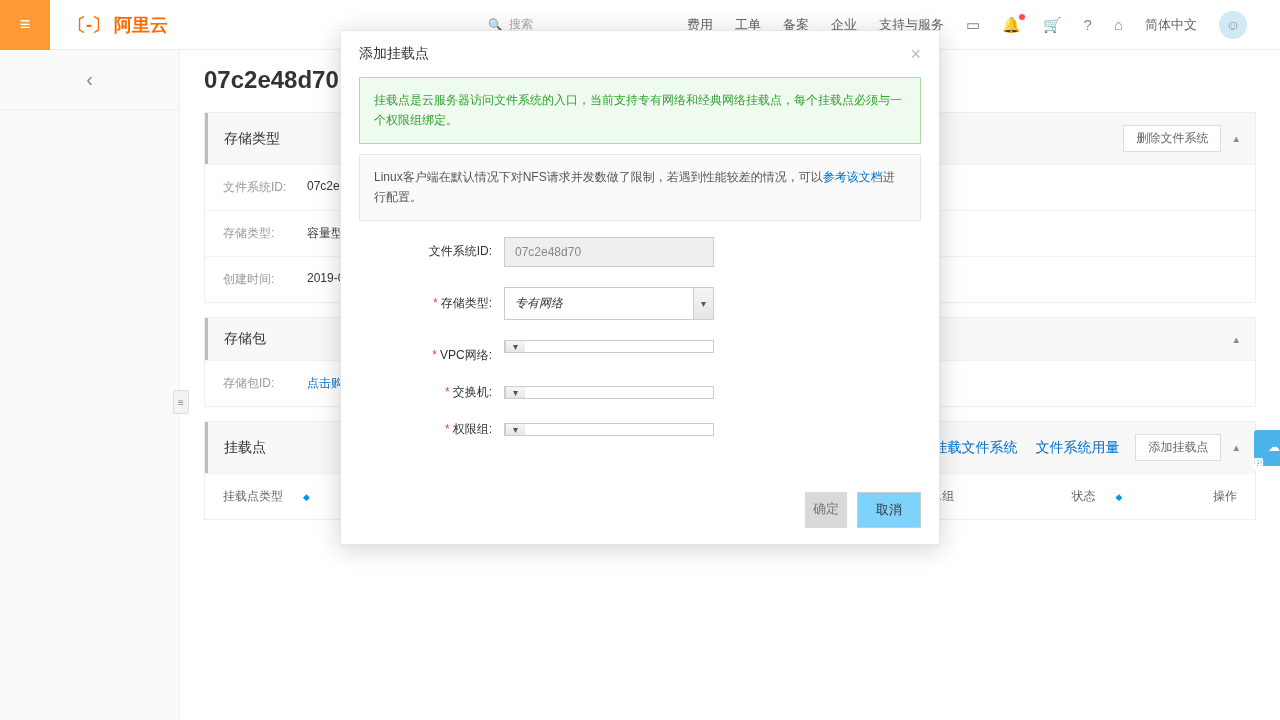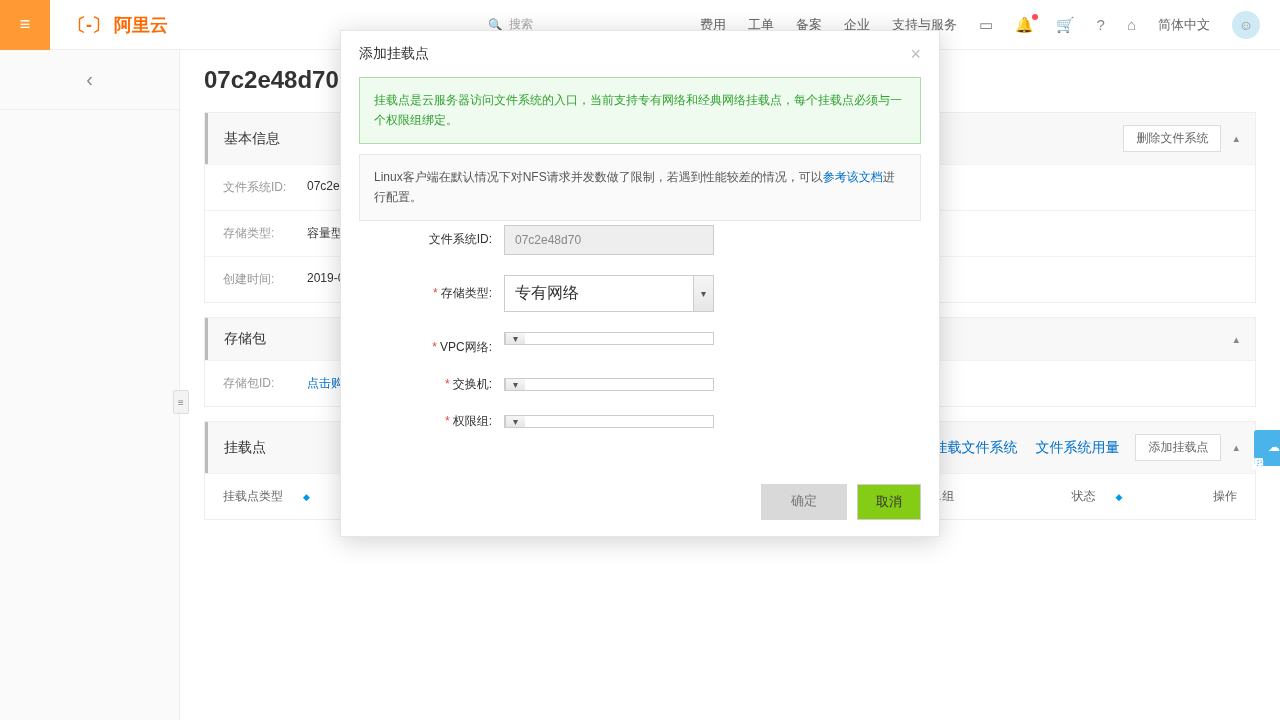--- a/index.html
+++ b/index.html
@@ -5,21 +5,21 @@
     * { margin: 0; padding: 0; box-sizing: border-box; font-family: "PingFang SC", "Microsoft YaHei", sans-serif; }
     body { background: #fff; color: #333; font-size: 12px; overflow: hidden; }
     
     .top-header { height: 50px; display: flex; align-items: center; border-bottom: 1px solid #eee; }
     .menu-toggle { width: 50px; height: 50px; background: #ff9933; display: flex; align-items: center; justify-content: center; cursor: pointer; }
     .hamburger { color: #fff; font-size: 18px; }
     .logo { margin-left: 18px; color: #ff6a00; font-size: 18px; font-weight: bold; display: flex; align-items: center; gap: 4px; }
     .logo-icon { font-weight: bold; }
     .search-area { margin-left: 320px; display: flex; align-items: center; color: #aaa; }
     .search-icon { margin-right: 6px; }
-    .nav-right { margin-left: auto; display: flex; align-items: center; gap: 22px; padding-right: 20px; color: #666; font-size: 13px; }
+    .nav-right { margin-left: auto; display: flex; align-items: center; gap: 22px; padding-right: 33px; color: #666; font-size: 13px; }
     .nav-icon-item { color: #888; font-size: 15px; }
     .avatar { width: 28px; height: 28px; border-radius: 50%; background: #cfe9f5; display: flex; align-items: center; justify-content: center; font-size: 14px; color: #888; }
     .bell-wrap { position: relative; }
     .red-dot { position: absolute; top: -2px; right: -4px; width: 6px; height: 6px; background: #ff4d4f; border-radius: 50%; }
     
     .body-wrap { display: flex; height: calc(100vh - 50px); }
     .sidebar { width: 180px; background: #fafafa; border-right: 1px solid #eee; position: relative; }
     .back-area { height: 60px; display: flex; align-items: center; justify-content: center; color: #888; font-size: 20px; border-bottom: 1px solid #eee; cursor: pointer; }
     .side-item { padding: 14px 18px; font-size: 13px; color: #333; border-bottom: 1px solid #f0f0f0; cursor: pointer; }
     .side-collapse { position: absolute; right: -10px; top: 340px; width: 16px; height: 24px; background: #f3f3f3; border: 1px solid #ddd; display: flex; align-items: center; justify-content: center; color: #888; font-size: 10px; cursor: pointer; border-radius: 2px; }
@@ -48,37 +48,37 @@
     
     
     .modal-mask { position: fixed; inset: 0; display: flex; align-items: flex-start; justify-content: center; padding-top: 30px; }
     .modal { width: 600px; background: #fff; box-shadow: 0 4px 24px rgba(0,0,0,.18); border: 1px solid #e6e6e6; }
     .modal-head { padding: 14px 18px; display: flex; align-items: center; }
     .modal-title { font-size: 14px; color: #333; font-weight: 500; }
     .modal-close { margin-left: auto; color: #bbb; font-size: 18px; cursor: pointer; line-height: 1; }
     .modal-body { padding: 0 18px 18px; }
     
     .alert-success { border: 1px solid #a8e0a8; background: #f0fbf0; color: #2fa22f; padding: 12px 14px; font-size: 12px; line-height: 1.7; margin-bottom: 10px; }
-    .alert-info { border: 1px solid #e8e8e8; background: #fafafa; color: #555; padding: 12px 14px; font-size: 12px; line-height: 1.7; margin-bottom: 4px; }
+    .alert-info { border: 1px solid #e8e8e8; background: #fafafa; color: #555; padding: 12px 14px; font-size: 12px; line-height: 1.7; margin-bottom: 16px; }
     .alert-info .link { color: #0070cc; cursor: pointer; }
     
     .form-row { display: flex; align-items: center; margin-bottom: 20px; }
     .form-label { width: 145px; text-align: right; padding-right: 12px; color: #333; font-size: 12px; }
     .req { color: #e64545; margin-right: 3px; }
     .form-control { flex: 1; }
     .input-readonly { background: #eee; border: 1px solid #ccc; padding: 7px 10px; width: 210px; color: #888; font-size: 12px; }
     .select-ctrl { border: 1px solid #ccc; padding: 0; width: 210px; position: relative; display: flex; }
-    .select-inner { flex: 1; padding: 7px 10px; font-size: 16px; color: #333; }
+    .select-inner { flex: 1; padding: 7px 10px; font-size: 12px; color: #333; font-style: italic; }
     .select-btn { width: 20px; background: linear-gradient(#f6f6f6,#e6e6e6); border-left: 1px solid #ccc; display: flex; align-items: center; justify-content: center; color: #555; font-size: 10px; cursor: pointer; }
     .placeholder-sel { color: #666; }
     .help-link { color: #0070cc; font-size: 12px; margin-top: 6px; cursor: pointer; }
     
     .modal-footer { padding: 16px 18px; display: flex; justify-content: flex-end; gap: 10px; border-top: 0; }
-    .btn-primary-dis { background: #d9d9d9; color: #777; padding: 8px 30px; font-size: 13px; cursor: not-allowed; }
-    .btn-default { background: #84cc16; border: 1px solid #ccc; color: #333; padding: 8px 18px; font-size: 13px; cursor: pointer; }
+    .btn-primary-dis { background: #d9d9d9; color: #777; padding: 8px 8px; font-size: 13px; cursor: not-allowed; }
+    .btn-default { background: #7dd3fc; border: 1px solid #ccc; color: #333; padding: 8px 18px; font-size: 13px; cursor: pointer; }
 
     .contact-tab { position: fixed; right: 0; top: 430px; width: 26px; background: #4ab4ea; color: #fff; font-size: 12px; writing-mode: vertical-rl; text-align: center; padding: 10px 0; border-radius: 3px 0 0 3px; cursor: pointer; display:flex; flex-direction: column; align-items: center; gap: 2px; }
     .contact-icon { writing-mode: horizontal-tb; margin-bottom: 2px; }
   </style>
 </head>
 <body>
 
 <div class="top-header">
   <div class="menu-toggle">
     <span class="hamburger">≡</span>
@@ -113,21 +113,21 @@
         <span>‹</span>
       </div>
     <div class="side-collapse">≡</div>
   </div>
 
   <div class="main">
     <div class="page-title">07c2e48d70</div>
 
     <div class="panel">
       <div class="panel-header">
-        <span>基本信息</span>
+        <span>存储类型</span>
         <span class="spacer"></span>
         <span class="btn-light">删除文件系统</span>
         <span class="chevron">▴</span>
       </div>
       <div class="info-row">
         <div class="info-cell">
             <span class="info-label">文件系统ID:</span>
             <span class="info-val">07c2e48</span>
           </div>
         <div class="info-cell">

